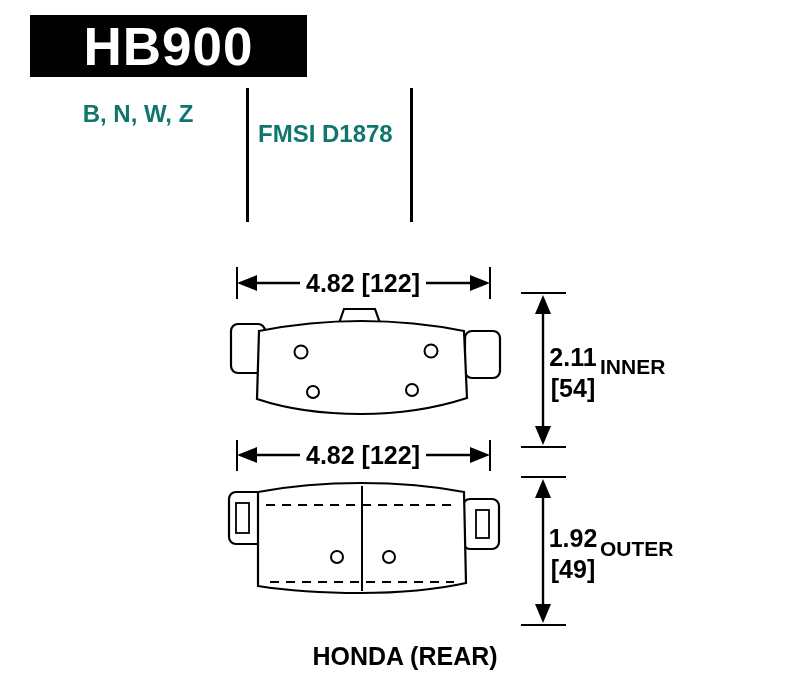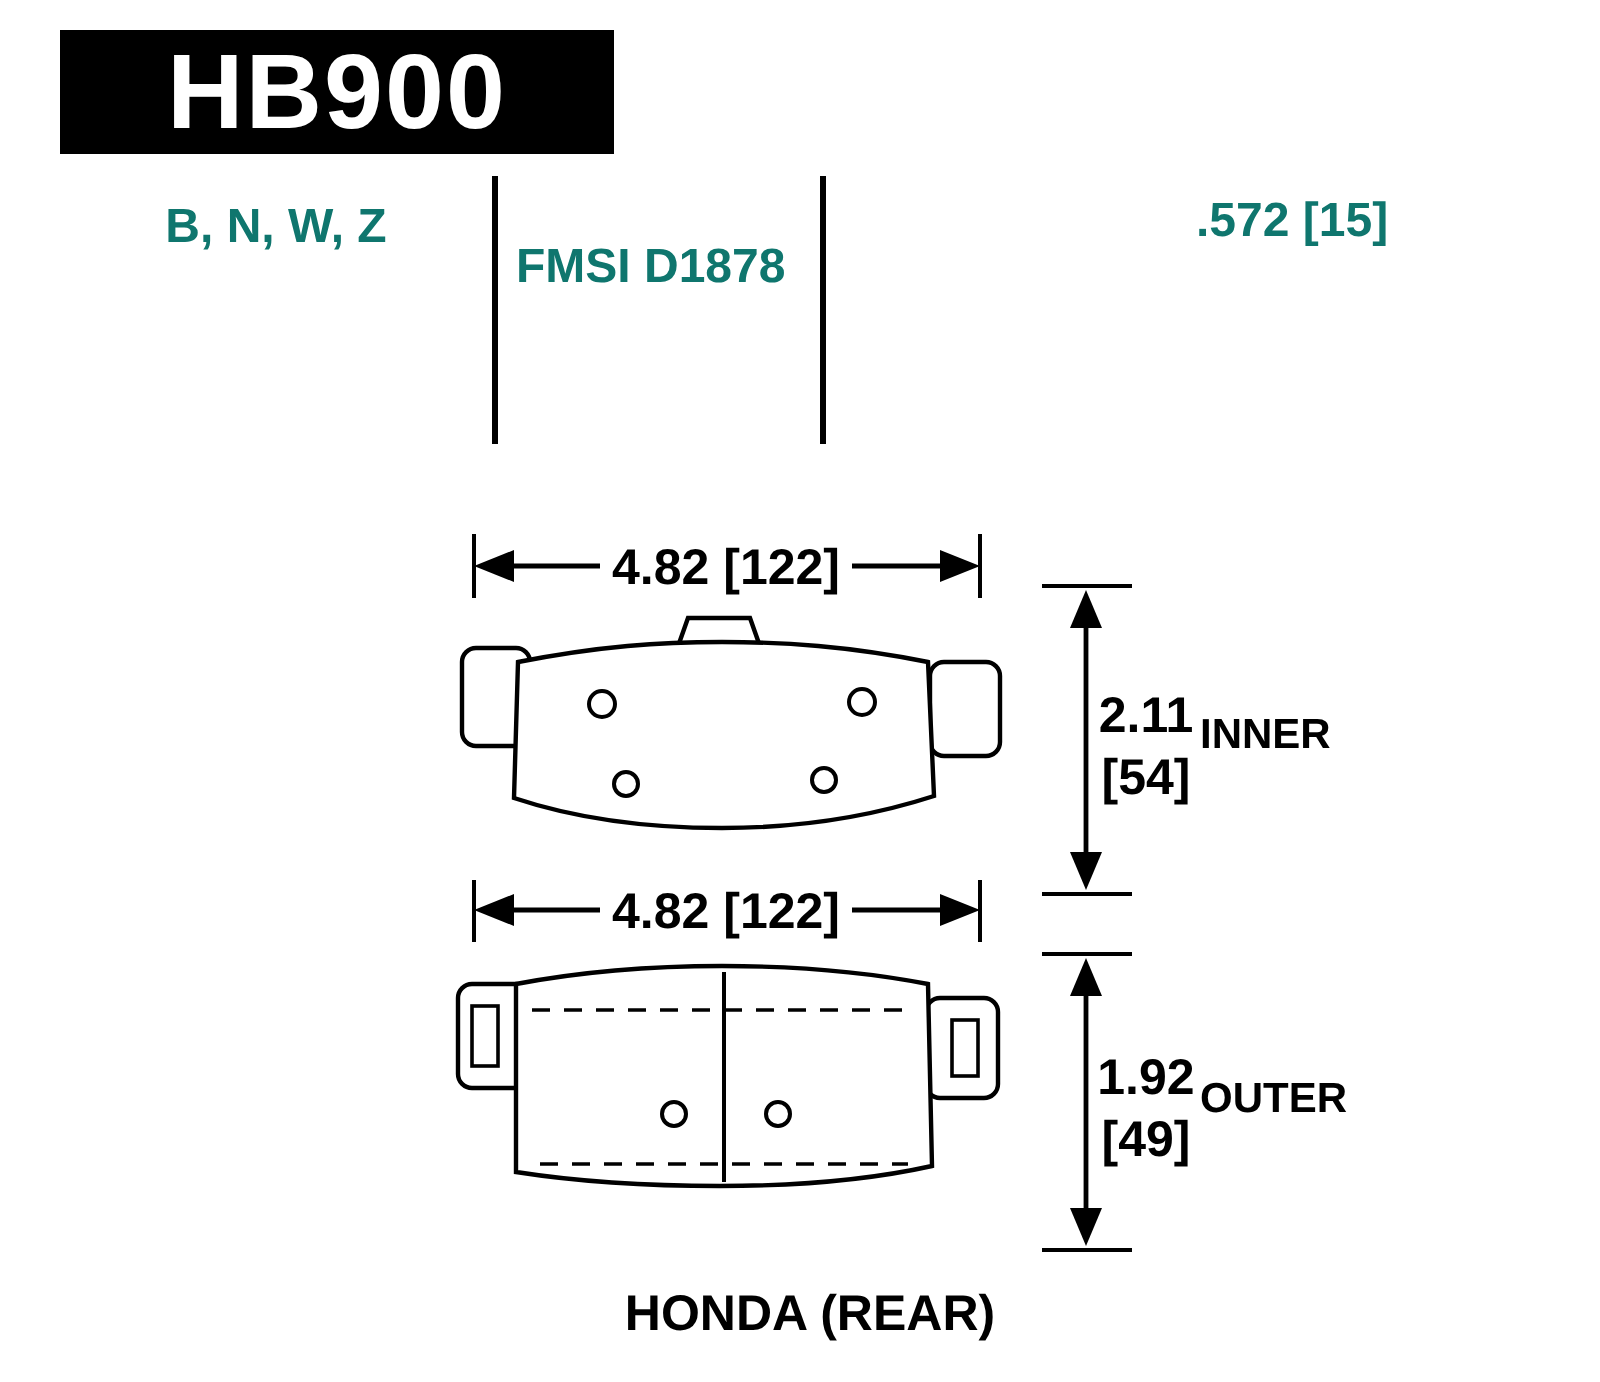--- a/index.html
+++ b/index.html
@@ -68,21 +68,20 @@
 <div class="canvas">
 
   <div class="partbox">
     <span>HB900</span>
   </div>
 
   <div class="spec spec-compounds">B, N, W, Z</div>
   <div class="vline vline-1"></div>
   <div class="spec spec-fmsi">FMSI D1878</div>
   <div class="vline vline-2"></div>
-  <div class="spec spec-thickness">.572 [15]</div>
 
   <svg class="diagram" width="800" height="691" viewBox="0 0 800 691">
 
     <g>
       <line class="thin" x1="237" y1="267" x2="237" y2="299"></line>
       <line class="thin" x1="490" y1="267" x2="490" y2="299"></line>
       <line class="dimline" x1="255" y1="283" x2="300" y2="283"></line>
       <line class="dimline" x1="426" y1="283" x2="471" y2="283"></line>
       <polygon class="ahead" points="237,283 257,275 257,291"></polygon>
       <polygon class="ahead" points="490,283 470,275 470,291"></polygon>

